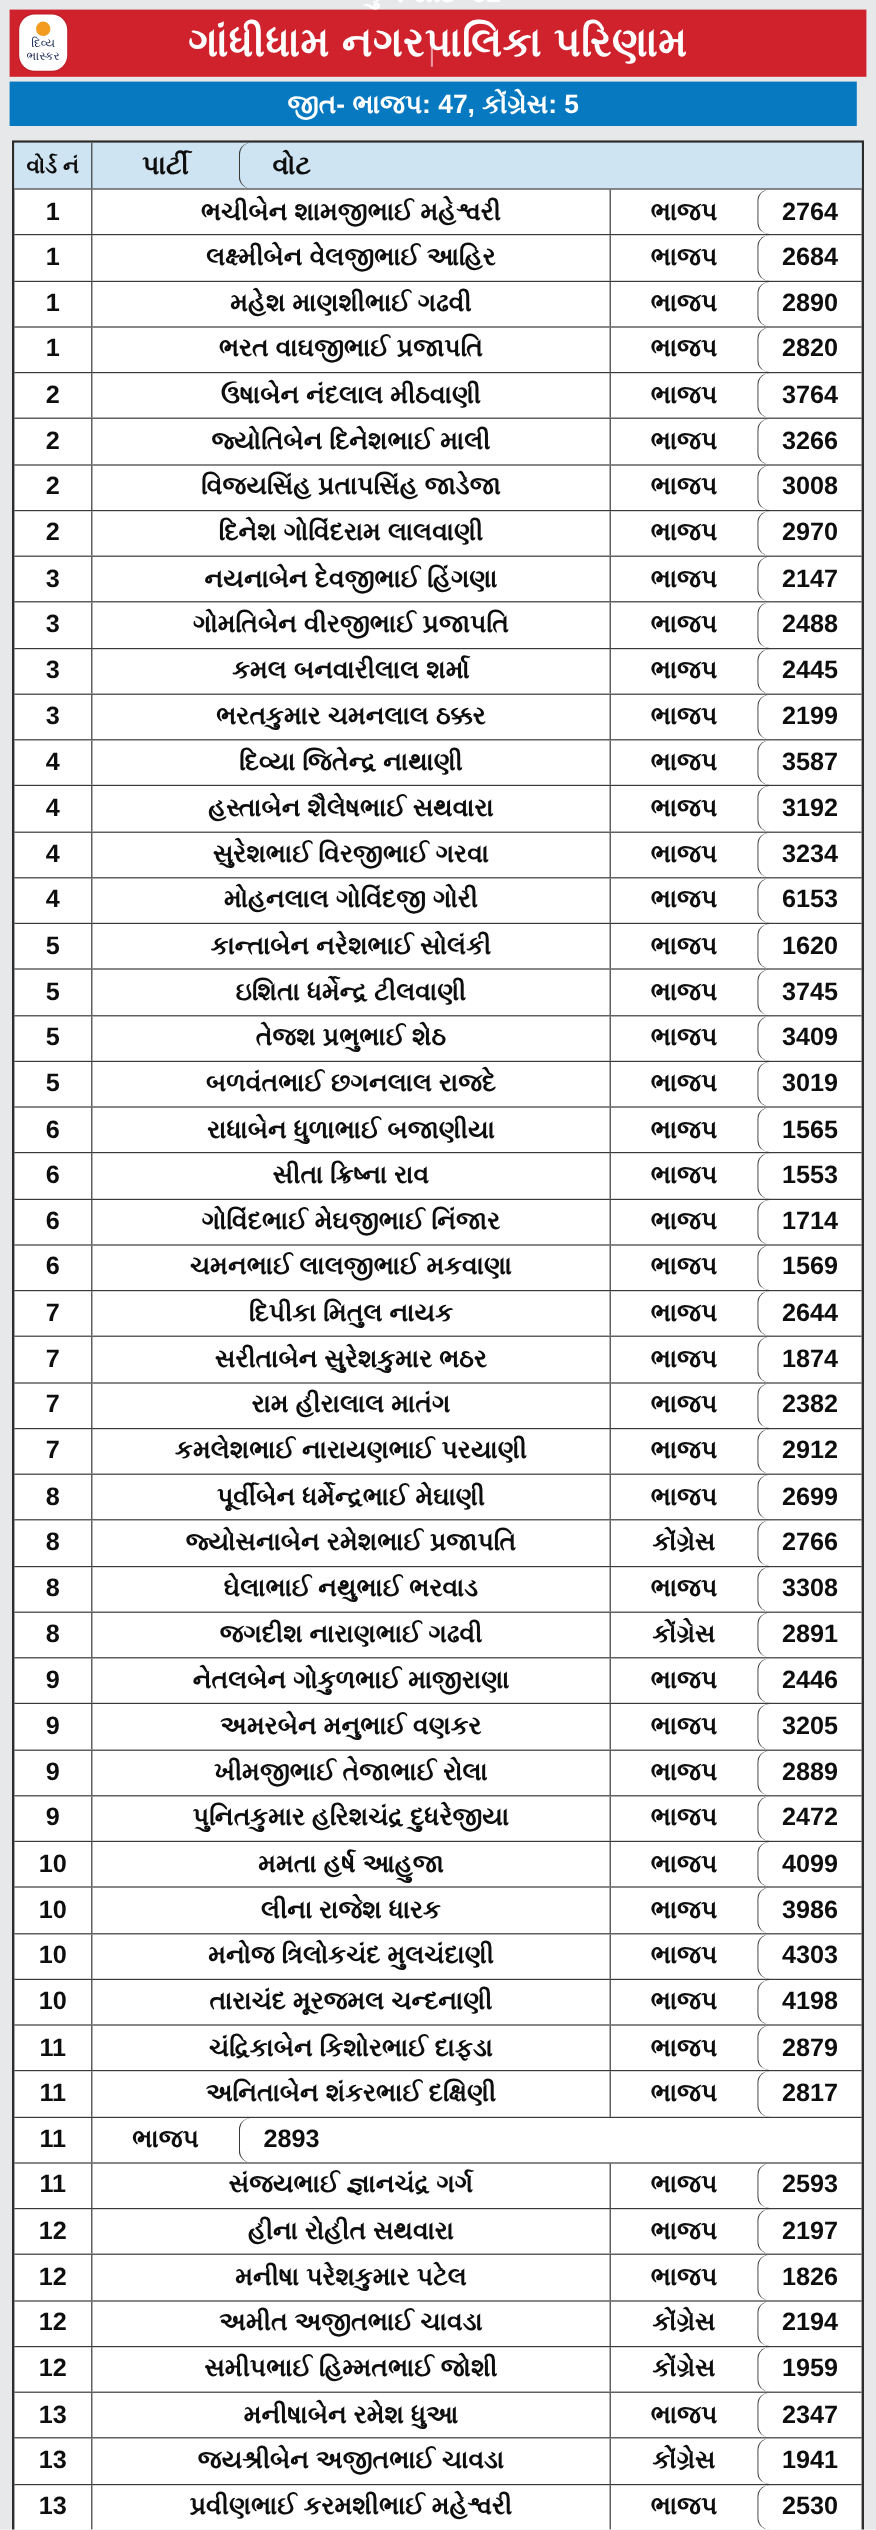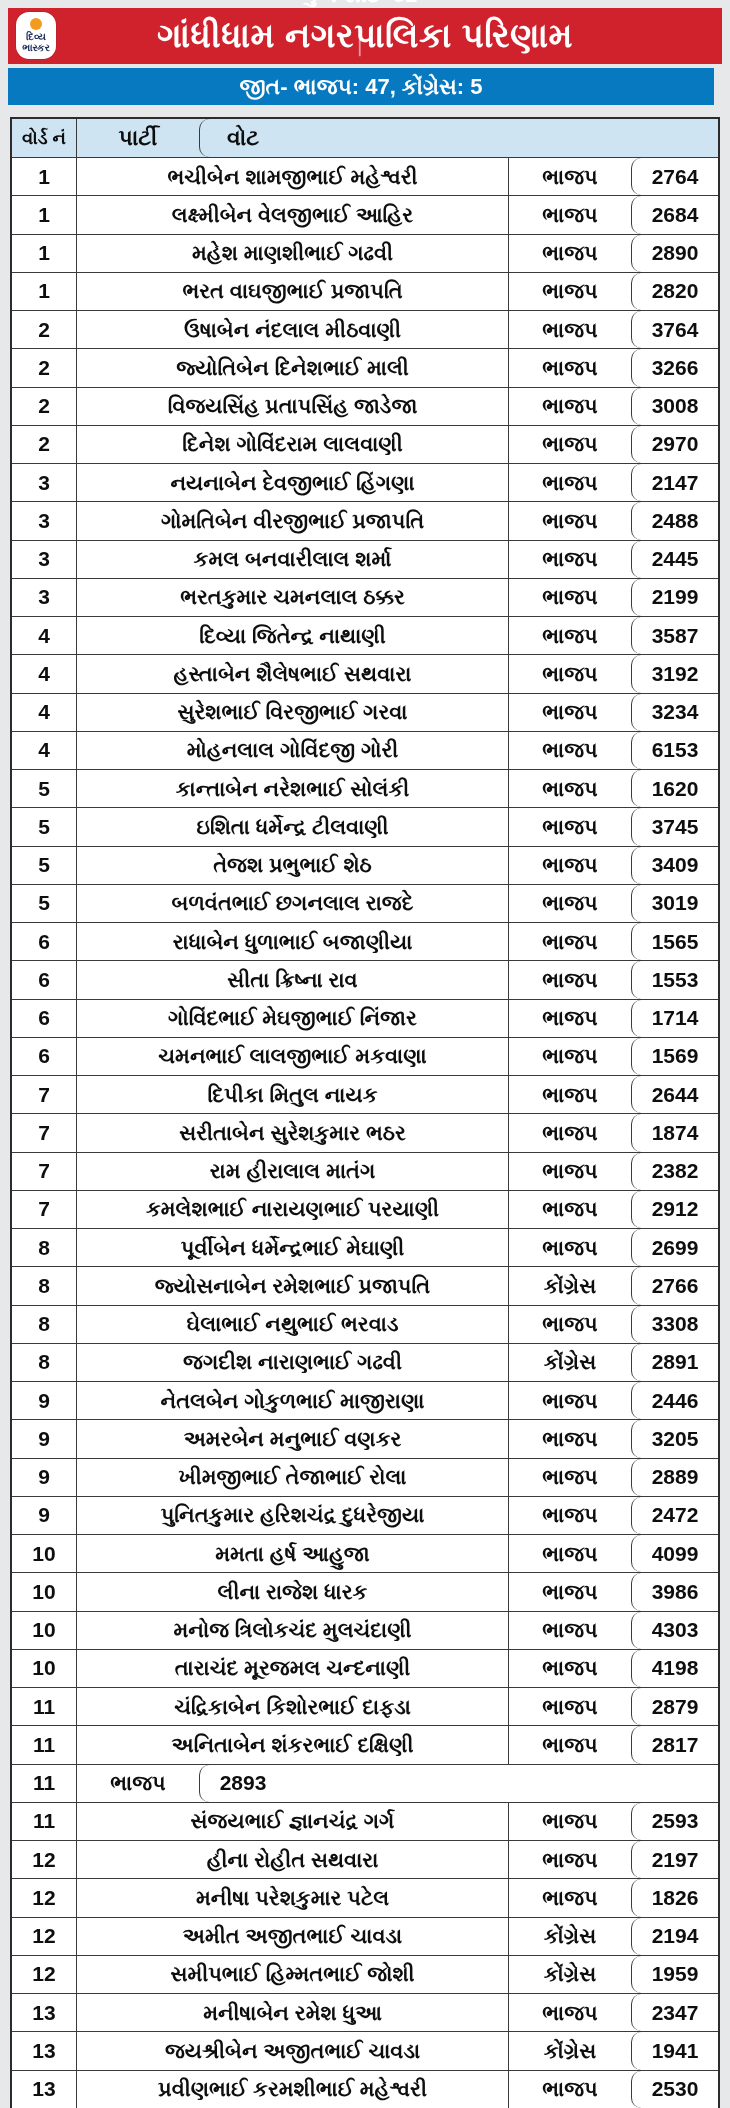--- a/index.html
+++ b/index.html
@@ -21,21 +21,21 @@
     letter-spacing:.5px;white-space:nowrap;text-align:right;
   }
   
   .logo{
     position:absolute;left:16px;top:12px;width:40px;height:47px;
     background:#ffffff;border-radius:13px;
     display:flex;flex-direction:column;align-items:center;justify-content:center;
     box-shadow:0 0 0 1px rgba(0,0,0,.08);
   }
   .sun{width:12px;height:12px;border-radius:50%;background:#f39b1e;margin-bottom:2px;}
-  .logo-line{font-size:10px;font-weight:bold;color:#1c2b57;line-height:1.05;}
+  .logo-line{font-size:10px;font-weight:normal;color:#1c2b57;line-height:1.05;}
   
   .blue-bar{
     position:absolute;left:8px;right:16px;top:68px;height:37px;
     background:#0779c1;
     display:flex;align-items:center;justify-content:center;gap:19px;
     color:#ffffff;font-size:22px;font-weight:bold;white-space:nowrap;flex-direction:column;
   }
   .seg-divider{color:rgba(255,255,255,.55);font-weight:normal;font-size:24px;}
   
   .table{

